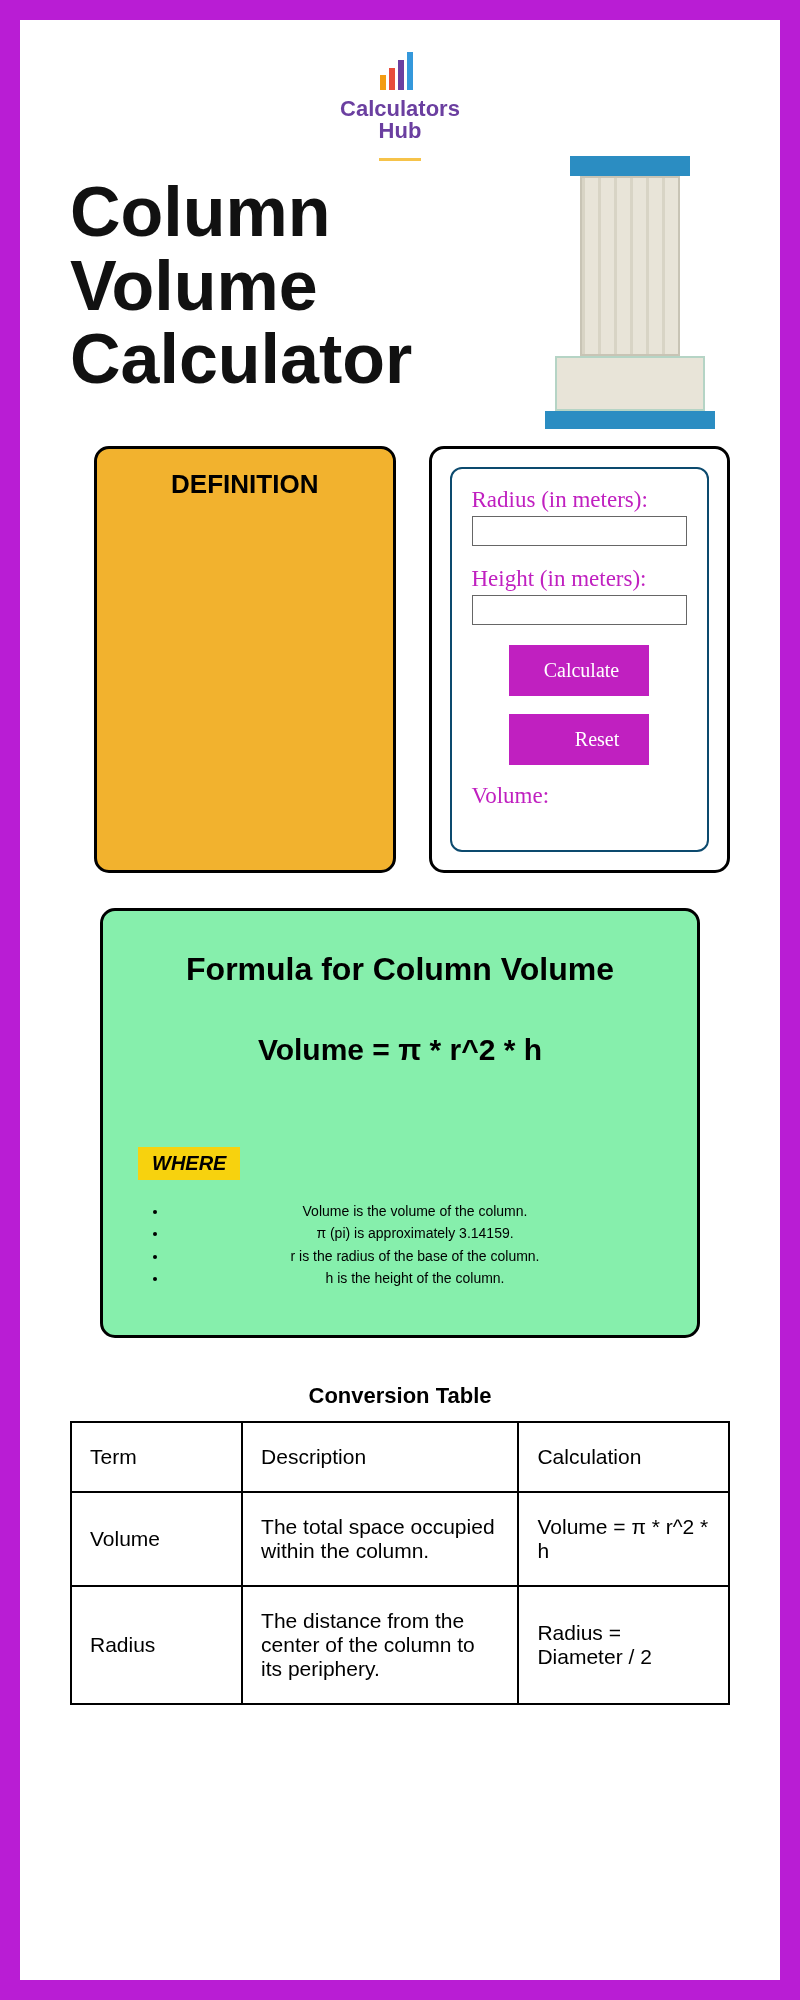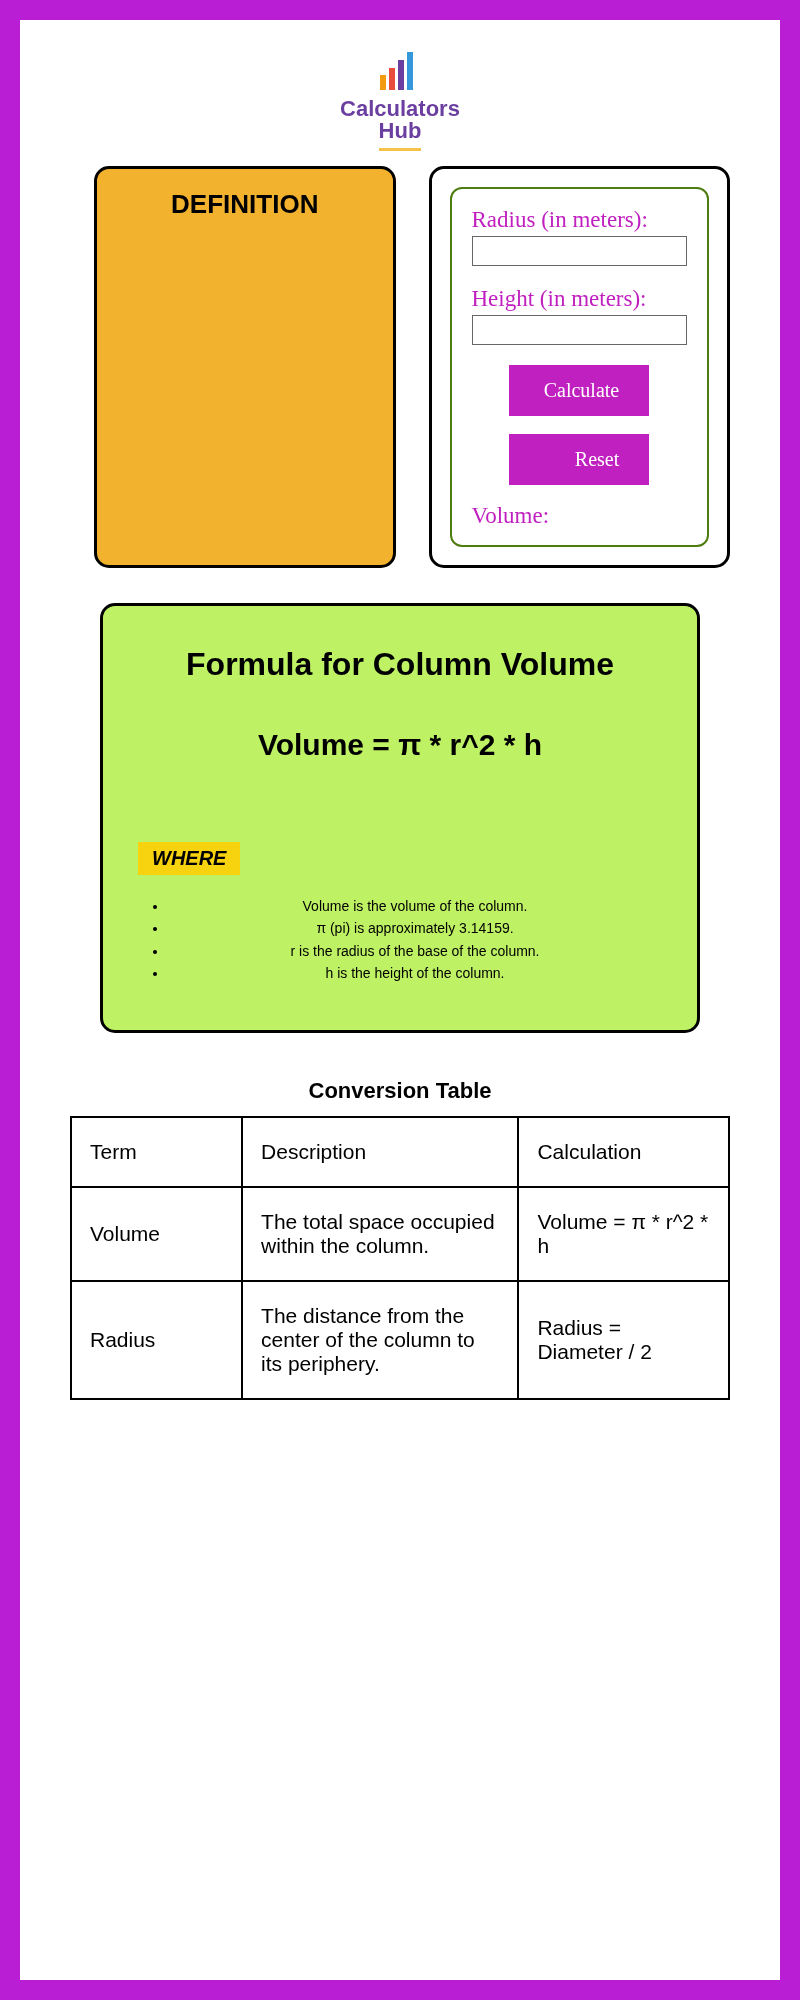--- a/index.html
+++ b/index.html
@@ -39,21 +39,21 @@
 .logo-icon .b1 { height: 15px; background: #f39c12; }
 .logo-icon .b2 { height: 22px; background: #e74c3c; }
 .logo-icon .b3 { height: 30px; background: #6b3fa0; }
 .logo-icon .b4 { height: 38px; background: #3498db; }
 .logo-text {
   font-size: 22px;
   font-weight: bold;
   color: #6b3fa0;
   line-height: 1;
 }
-.logo-text .line2 { border-bottom: 3px solid #f6c34a; display: inline-block; padding-bottom: 6px; }
+.logo-text .line2 { border-bottom: 3px solid #f6c34a; display: inline-block; padding-bottom: 16px; }
 .hero {
   display: flex;
   gap: 30px;
   align-items: flex-start;
   margin-bottom: 10px;
 }
 .hero-title {
   font-size: 70px;
   font-weight: 900;
   line-height: 1.05;
@@ -108,23 +108,23 @@
   line-height: 1.5;
 }
 .calc-box {
   flex: 1;
   border: 3px solid #000;
   border-radius: 15px;
   background: #fff;
   padding: 18px;
 }
 .calc-inner {
-  border: 2px solid #4d7c0f;
+  border: 2px solid #0c4a6e;
   border-radius: 12px;
-  padding: 18px 20px 16px;
+  padding: 18px 20px 41px;
 }
 .calc-inner label {
   color: #c020c0;
   font-family: Georgia, serif;
   font-size: 23px;
   display: block;
   margin-bottom: 3px;
 }
 .calc-inner input {
   width: 100%;
@@ -147,21 +147,21 @@
 }
 .calc-inner .vol-label {
   color: #c020c0;
   font-family: Georgia, serif;
   font-size: 23px;
 }
 
 .formula-box {
   border: 3px solid #000;
   border-radius: 15px;
-  background: #bef264;
+  background: #86efac;
   padding: 40px 35px 45px;
   margin: 0 30px 45px;
 }
 .formula-box h2 {
   text-align: center;
   font-size: 32px;
   font-weight: 900;
   margin-bottom: 45px;
 }
 .formula-eq {
@@ -219,20 +219,29 @@
           <div class="bar b2"></div>
           <div class="bar b3"></div>
           <div class="bar b4"></div>
       </div>
       <div class="logo-text">
         <span>Calculators</span><br><span class="line2">Hub</span>
       </div>
     </div>
   </div>
 
+  <div class="hero">
+    <h1 class="hero-title">Column Volume Calculator</h1>
+    <div class="column-img">
+      <div class="col-cap"></div>
+      <div class="col-shaft"></div>
+      <div class="col-base"></div>
+      <div class="col-plinth"></div>
+    </div>
+  </div>
 
   <div class="two-cols">
     <div class="def-box">
       <h3>DEFINITION</h3>
     </div>
     <div class="calc-box">
       <div class="calc-inner">
         <label>Radius (in meters):</label>
         <input type="text" style="">
         <label>Height (in meters):</label>

